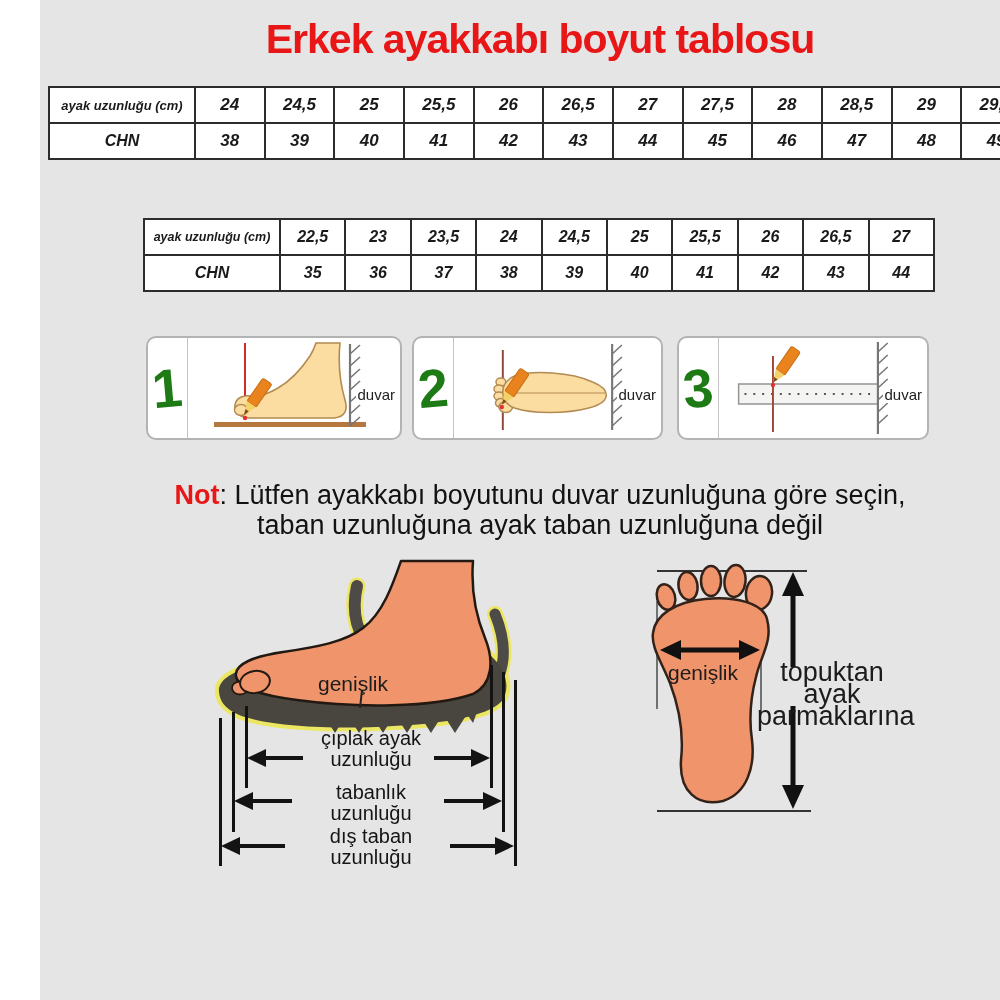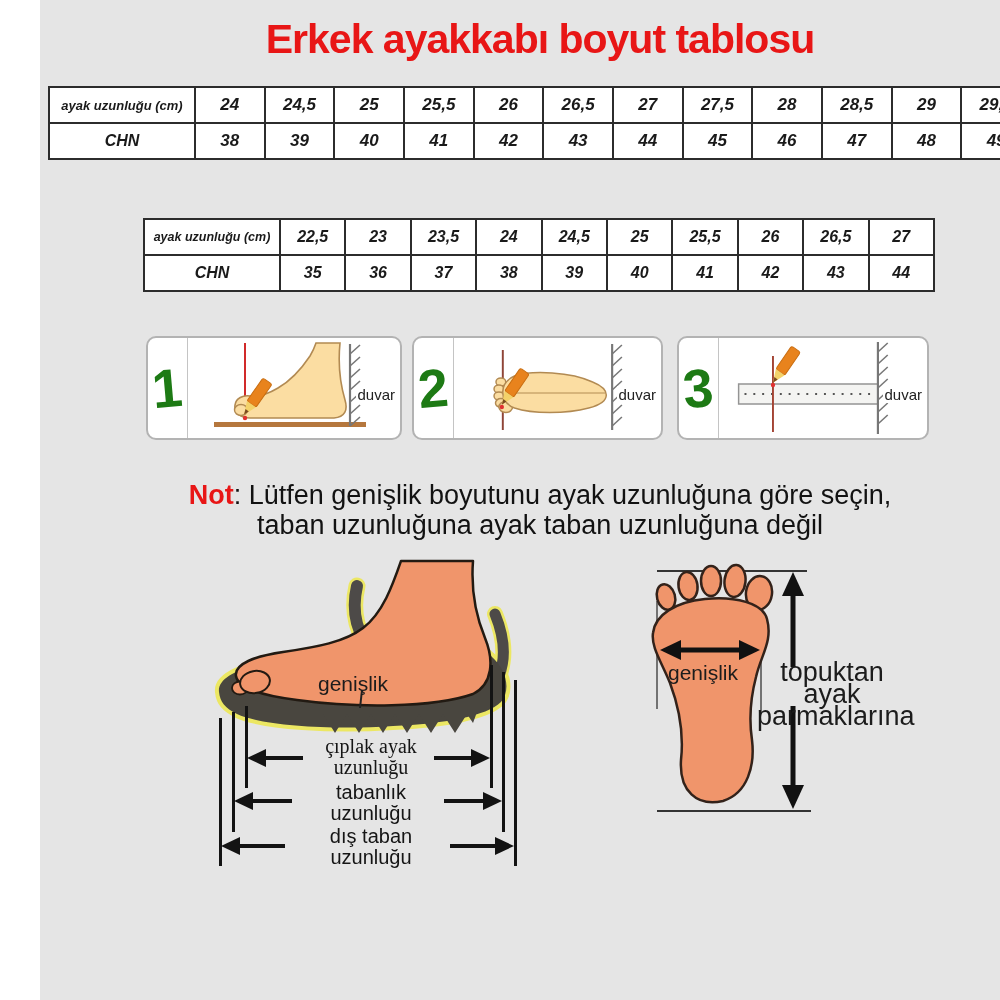--- a/index.html
+++ b/index.html
@@ -67,21 +67,21 @@
   .arrow.a-right .head { position:absolute; right:-18px; top:0; width:0; height:0;
     border-top:9px solid transparent; border-bottom:9px solid transparent; border-left:19px solid #131313; }
   .m1-al { left:60px;  top:193px; width:38px; }
   .m1-ar { left:229px; top:193px; width:38px; }
   .m2-al { left:47px;  top:236px; width:40px; }
   .m2-ar { left:239px; top:236px; width:40px; }
   .m3-al { left:34px;  top:281px; width:46px; }
   .m3-ar { left:245px; top:281px; width:46px; }
   .mlabel { position:absolute; left:86px; width:160px; text-align:center;
             font-size:20px; line-height:21px; color:#151515; }
-  .mlabel.r1 { top:180px;font-family:Liberation Serif, serif; }
+  .mlabel.r1 { top:172px; }
   .mlabel.r2 { top:226px; }
   .mlabel.r3 { top:270px; }
 
   
   .sole-diagram { position:absolute; left:595px; top:555px; width:320px; height:275px; }
   .sole-diagram svg.sole { position:absolute; left:0; top:0; width:320px; height:270px; }
   .sole-diagram .label-genislik { left:13px; top:106px; width:110px; }
   .label-heeltoe { position:absolute; left:122px; top:106px; width:150px; text-align:center;
                    font-size:27px; line-height:22px; color:#1c1c1c; }
 </style>
@@ -277,21 +277,21 @@
         <rect x="-5.5" y="-34" width="11" height="28" rx="2" fill="#e8831d" stroke="#c96d10" stroke-width="1"></rect>
         <polygon points="-5.5,-6 5.5,-6 0,7" fill="#f3d26a"></polygon>
         <polygon points="-2,1.5 2,1.5 0,7" fill="#7a4a20"></polygon>
       </g>
       <circle cx="55" cy="47" r="2.2" fill="#e03030"></circle>
     </svg>
     <div class="duvar">duvar</div>
   </div>
 
   <div class="note">
-    <div><span class="red">Not</span><span>: Lütfen genişlik boyutunu ayak uzunluğuna göre seçin,</span></div>
+    <div><span class="red">Not</span><span>: Lütfen ayakkabı boyutunu duvar uzunluğuna göre seçin,</span></div>
     <div>taban uzunluğuna ayak taban uzunluğuna değil</div>
   </div>
 
   <div class="side-diagram">
     <svg class="shoe" viewBox="0 0 350 190">
       <path d="M14,136 C12,120 42,108 80,104 L205,96 C240,78 270,84 286,100 C302,114 306,134 296,146 C282,160 238,168 188,170 C128,174 58,170 32,158 C20,152 15,146 14,136 Z" fill="none" stroke="#ece763" stroke-width="8"></path>
       <path d="M152,30 C146,56 152,80 170,98" fill="none" stroke="#ece763" stroke-width="17" stroke-linecap="round"></path>
       <path d="M290,58 C299,80 301,102 294,120" fill="none" stroke="#ece763" stroke-width="16" stroke-linecap="round"></path>
       <path d="M152,30 C146,56 152,80 170,98" fill="none" stroke="#4d4a48" stroke-width="12" stroke-linecap="round"></path>
       <path d="M290,58 C299,80 301,102 294,120" fill="none" stroke="#4d4a48" stroke-width="11" stroke-linecap="round"></path>

